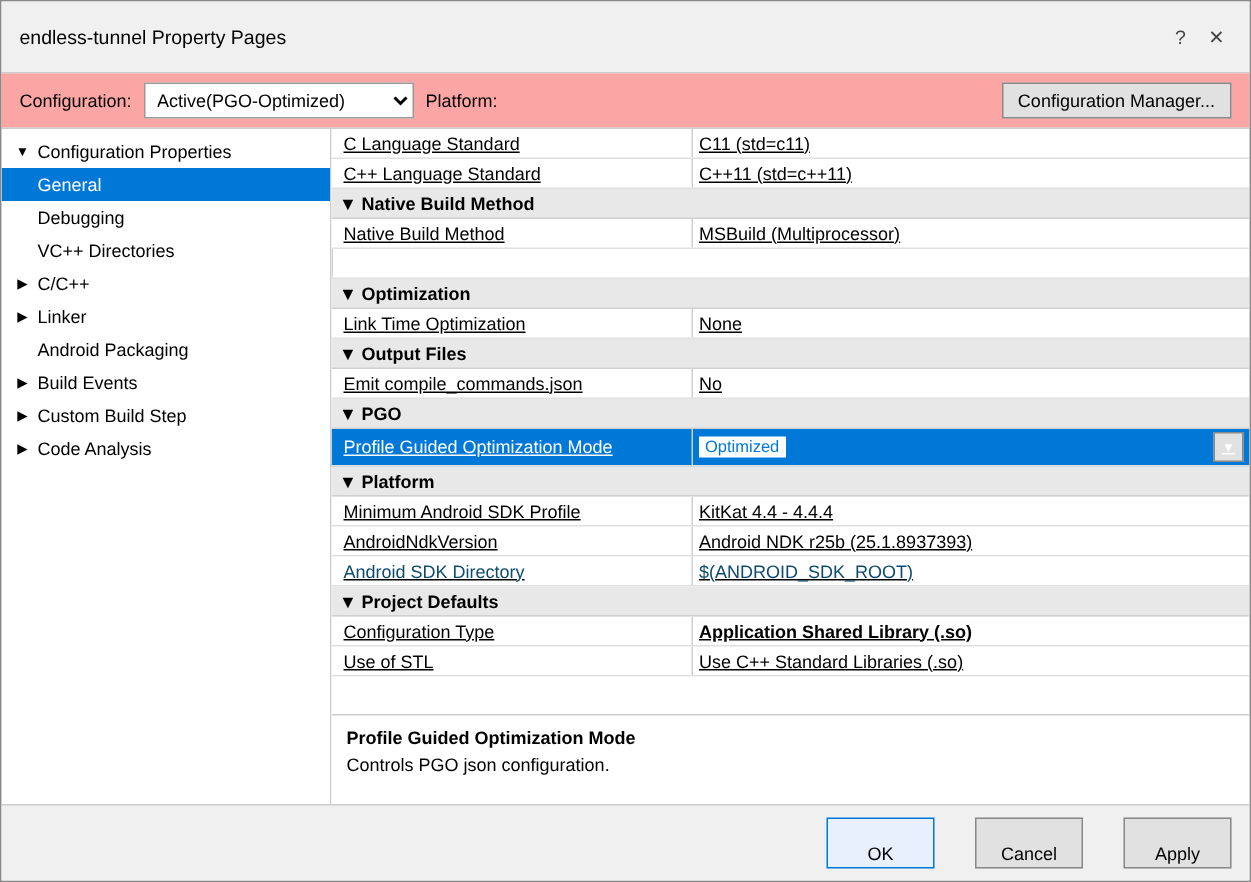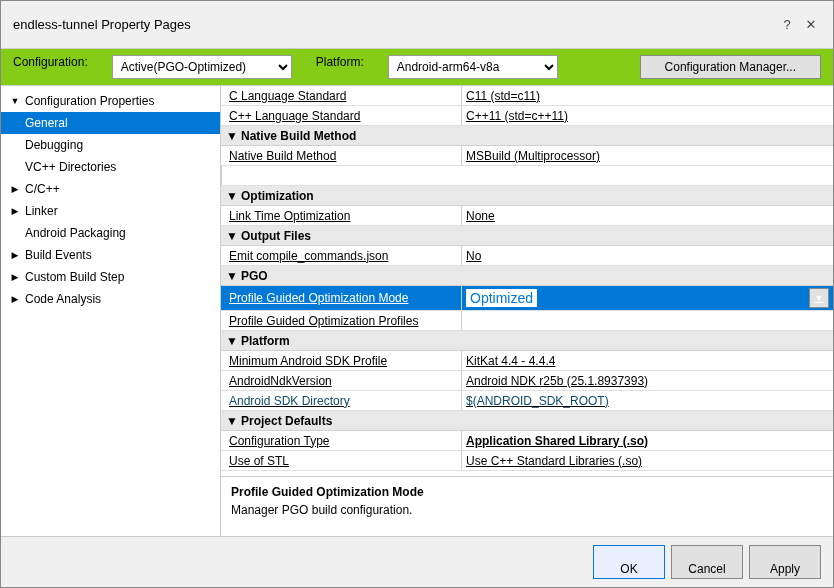--- a/index.html
+++ b/index.html
@@ -41,24 +41,24 @@
       background: none;
       border: none;
       cursor: pointer;
       font-size: 13px;
       display: flex; align-items: center; justify-content: center;
       color: #444;
     }
     
     .toolbar-row {
       display: flex;
-      align-items: flex-start;
+      align-items: center;
       padding: 6px 12px;
-      gap: 24px;
-      background: #84cc16;
+      gap: 8px;
+      background: #fca5a5;
     }
     
     .toolbar-label {
       font-size: 12px;
       color: #000;
     }
     
     .toolbar-dropdown {
       height: 24px;
       font-size: 12px;
@@ -69,21 +69,21 @@
     }
     
     .config-dropdown { width: 180px; }
     .platform-dropdown { width: 170px; }
     
     .config-manager-btn {
       height: 24px;
       font-size: 12px;
       border: 1px solid #888;
       background: #e1e1e1;
-      padding: 0 24px;
+      padding: 0 10px;
       cursor: pointer;
       margin-left: auto;
     }
     
     .main-area {
       display: flex;
       flex: 1;
       overflow: hidden;
       border-top: 1px solid #ccc;
     }
@@ -168,21 +168,21 @@
     }
     
     .selected-row .prop-value {
       background: #0078d7;
     }
     
     .optimized-badge {
       background: #0078d7;
       color: #fff;
       padding: 1px 4px;
-      font-size: 14px;
+      font-size: 11px;
     }
     
     .selected-row .optimized-badge {
       background: #fff;
       color: #0078d7;
     }
     
     .dropdown-arrow {
       margin-left: auto;
       width: 20px;
@@ -224,20 +224,21 @@
     }
     
     .btn {
       height: 26px;
       min-width: 72px;
       font-size: 12px;
       border: 1px solid #888;
       background: #e1e1e1;
       cursor: pointer;
       padding: 16px 12px;
+      margin-left: 21px;
     }
     .btn.primary {
       border: 1px solid #0078d7;
       background: #e8f0fe;
     }
     
     .group-expand {
       width: 14px;
       display: inline-flex;
       align-items: center;
@@ -270,23 +271,20 @@
       <button class="title-btn">✕</button>
     </div>
   </div>
 
   <div class="toolbar-row">
     <span class="toolbar-label">Configuration:</span>
     <select class="toolbar-dropdown config-dropdown">
       <option>Active(PGO-Optimized)</option>
     </select>
     <span class="toolbar-label">Platform:</span>
-    <select class="toolbar-dropdown platform-dropdown">
-      <option>Android-arm64-v8a</option>
-    </select>
     <button class="config-manager-btn">Configuration Manager...</button>
   </div>
 
   <div class="main-area">
 
     <div class="left-panel">
       <div class="tree-item">
         <span class="tree-expand">▼</span>
         <span>Configuration Properties</span>
       </div>
@@ -378,24 +376,20 @@
           </div>
 
           <div class="prop-row selected-row">
             <div class="prop-name">Profile Guided Optimization Mode</div>
             <div class="prop-value">
               <span class="optimized-badge">Optimized</span>
               <span style="flex:1"></span>
               <span class="dropdown-arrow">▼</span>
             </div>
           </div>
-          <div class="prop-row">
-            <div class="prop-name">Profile Guided Optimization Profiles</div>
-            <div class="prop-value"></div>
-          </div>
 
           <div class="prop-group-header">
             <span class="group-expand">▼</span>
             <span>Platform</span>
           </div>
           <div class="prop-row">
             <div class="prop-name">Minimum Android SDK Profile</div>
             <div class="prop-value">KitKat 4.4 - 4.4.4</div>
           </div>
           <div class="prop-row">
@@ -419,21 +413,21 @@
           </div>
           <div class="prop-row">
             <div class="prop-name">Use of STL</div>
             <div class="prop-value">Use C++ Standard Libraries (.so)</div>
           </div>
         </div>
       </div>
 
       <div class="info-panel">
         <div class="info-title">Profile Guided Optimization Mode</div>
-        <div class="info-desc">Manager PGO build configuration.</div>
+        <div class="info-desc">Controls PGO json configuration.</div>
       </div>
     </div>
   </div>
 
   <div class="bottom-buttons">
     <button class="btn primary">OK</button>
     <button class="btn">Cancel</button>
     <button class="btn">Apply</button>
   </div>
 </div>

